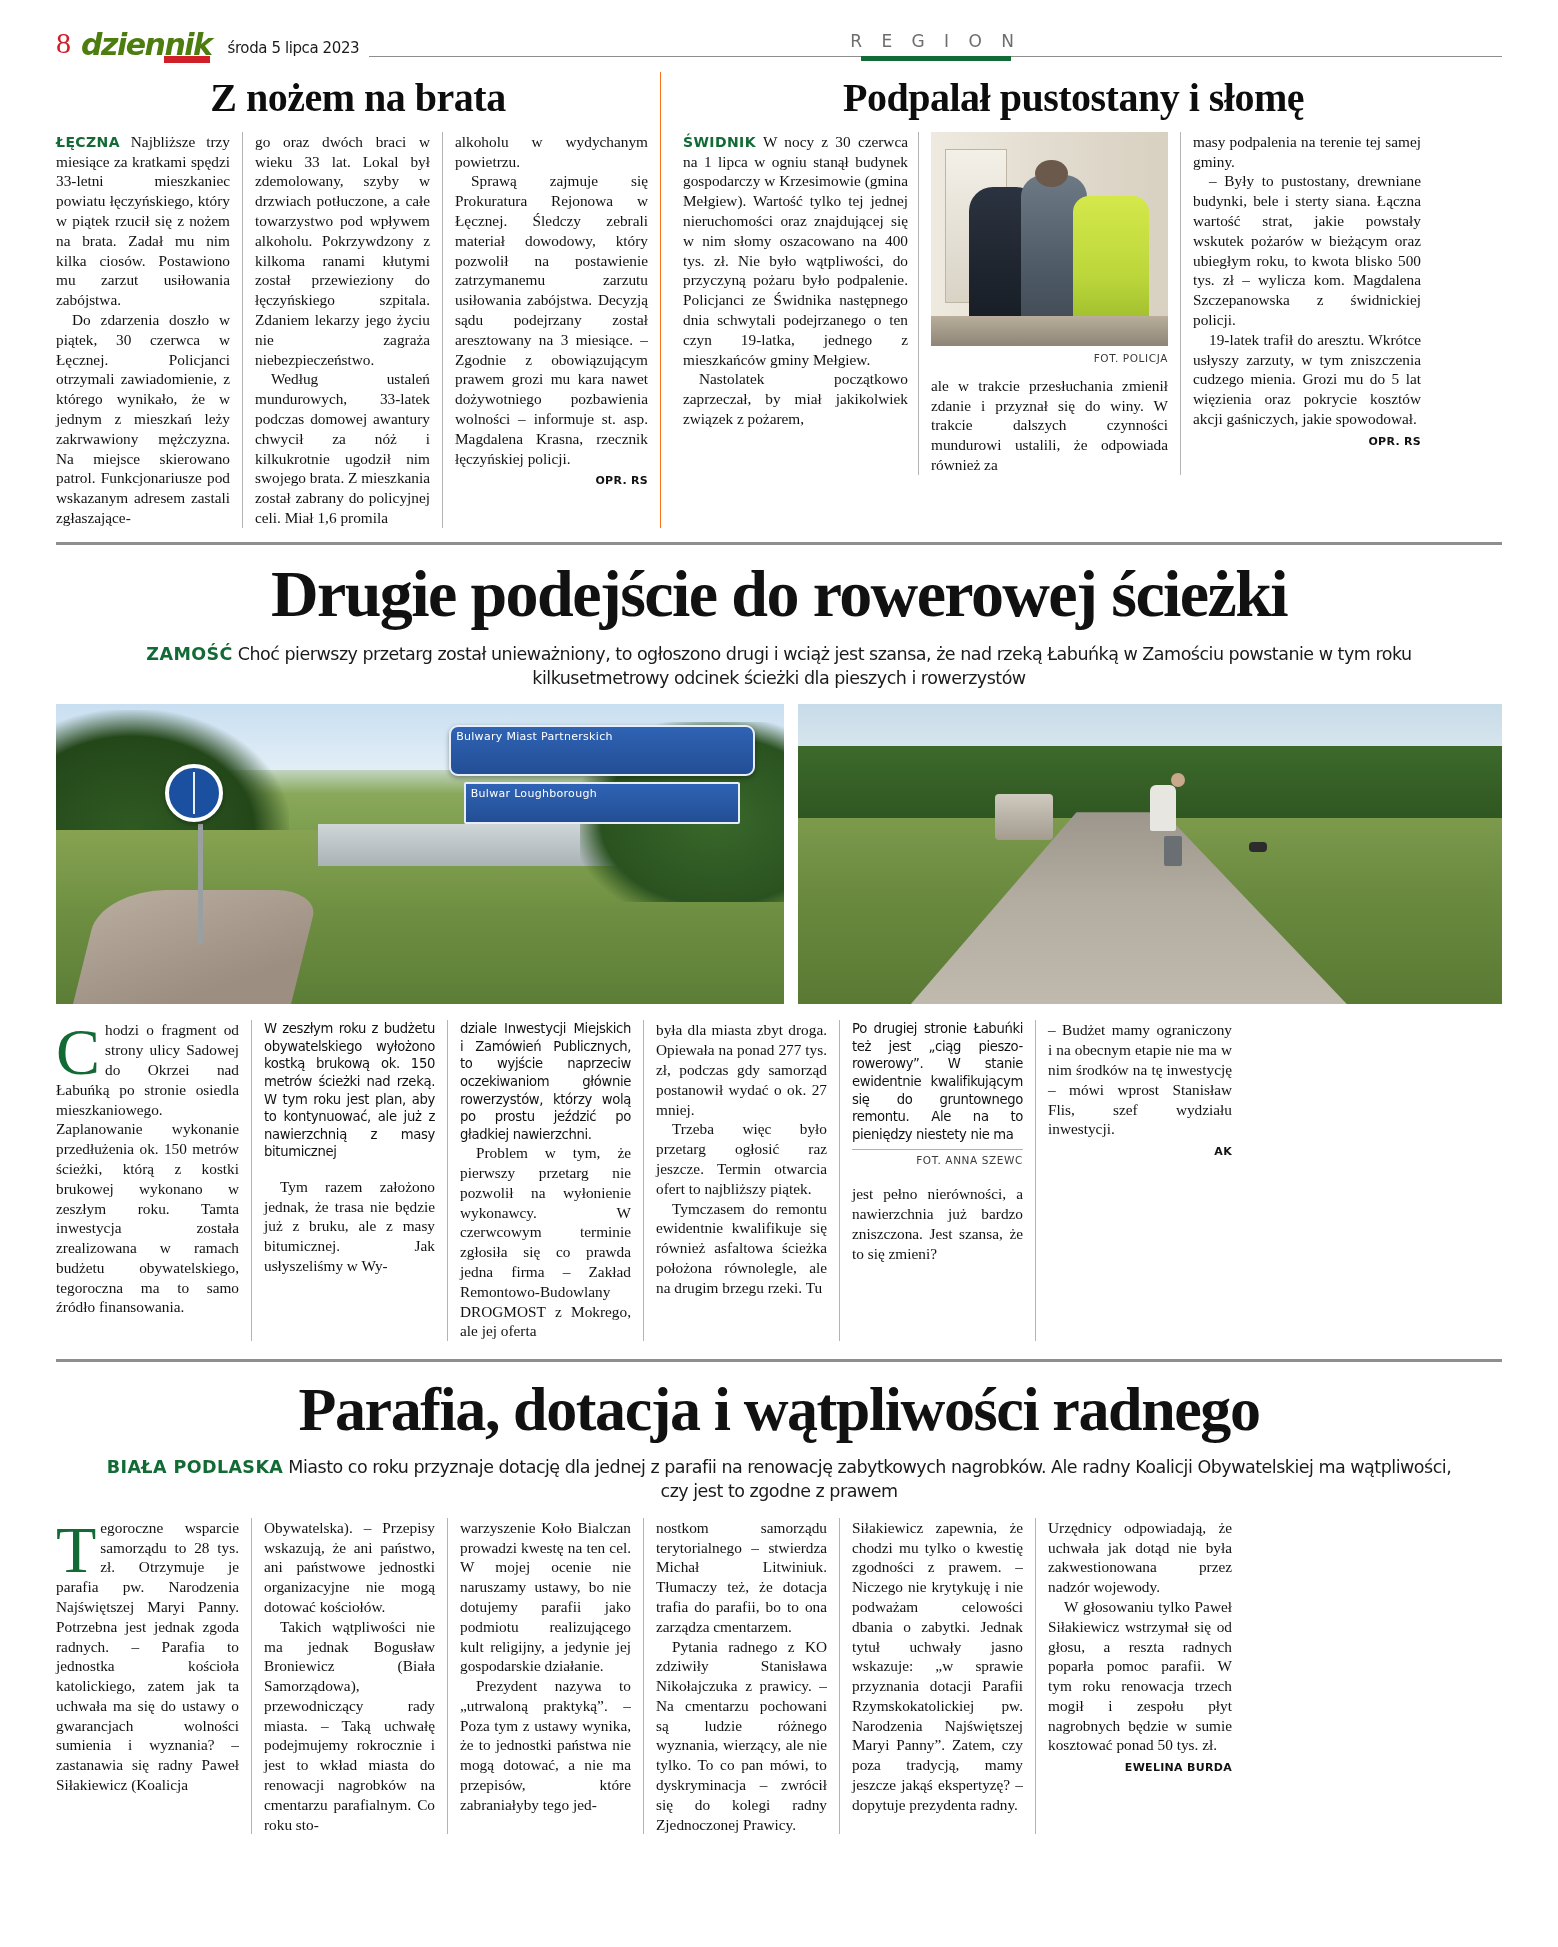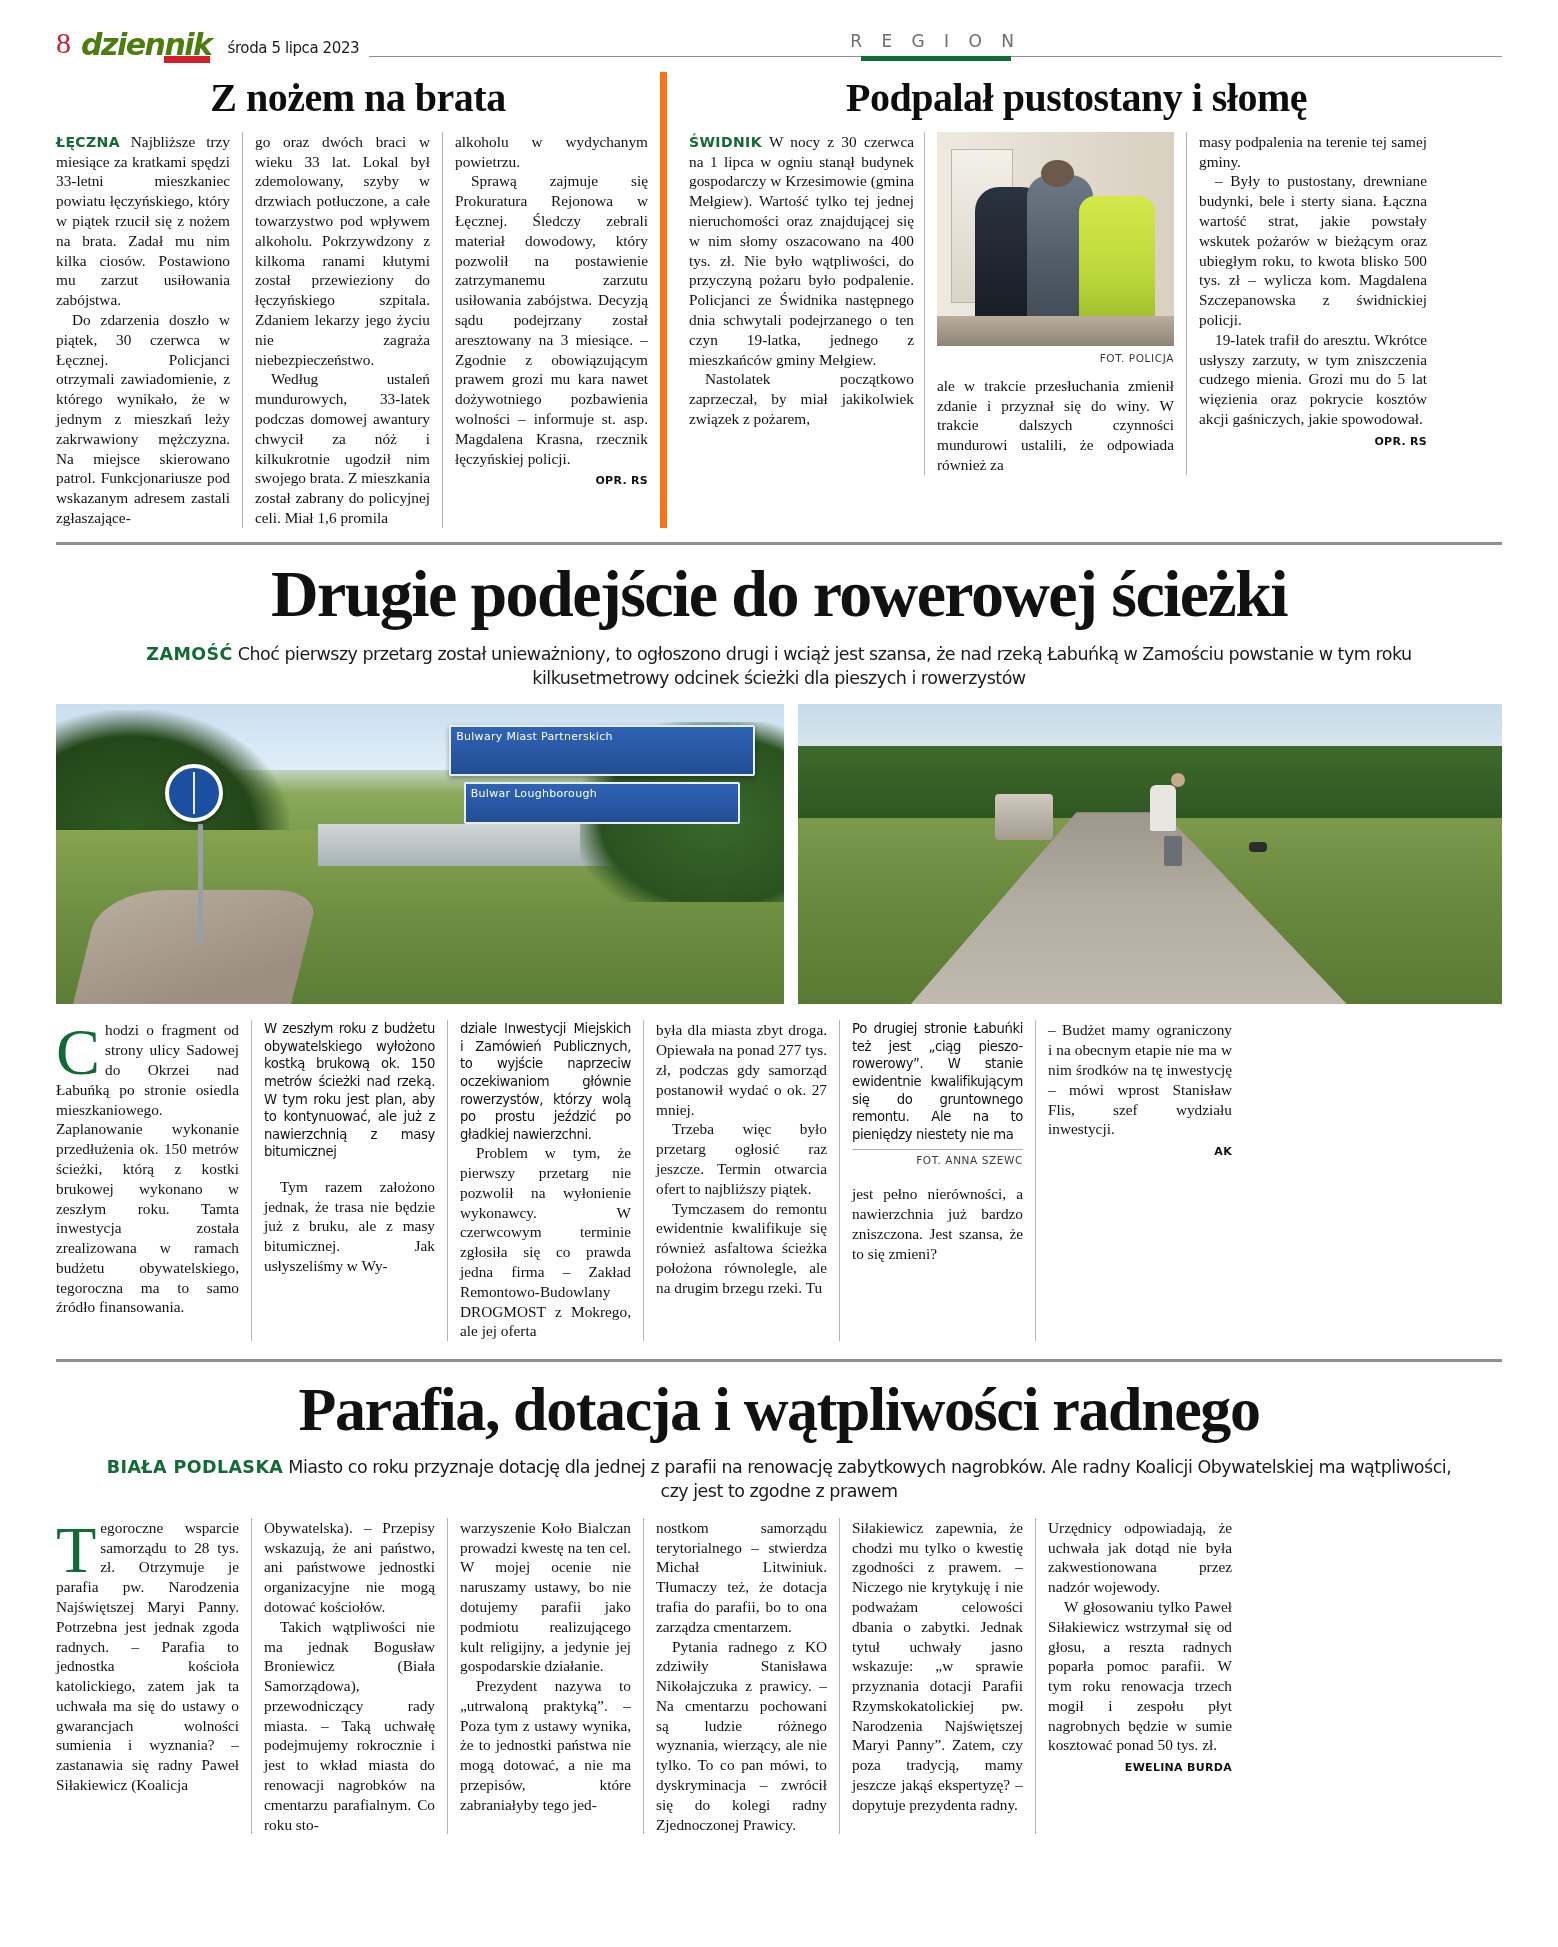--- a/index.html
+++ b/index.html
@@ -66,21 +66,21 @@
   }
   .photocredit {
     font-family:"DejaVu Sans", sans-serif;
     font-size:10.5px; letter-spacing:0.6px; color:#3a3a3a;
     text-align:right;
   }
 
   
   .top-zone { display:flex; gap:0; margin-top:10px; }
   .story-left  { width:604px; }
-  .story-right { width:804px; padding-left:22px; border-left:7px solid #f97316; }
+  .story-right { width:804px; padding-left:22px; border-left:1px solid #f97316; }
 
   .hl-serif {
     font-family:"Liberation Serif", serif;
     font-weight:bold; line-height:1.02; text-align:center; color:#0d0d0d;
   }
   .hl-top { font-size:40px; letter-spacing:-0.5px; margin:6px 0 13px 0; }
 
   .bodytext {
     font-size:15.3px; line-height:1.295;
     text-align:justify; hyphens:auto;
@@ -226,21 +226,21 @@
     content:""; position:absolute; left:50%; top:8%; width:2px; height:84%;
     background:rgba(255,255,255,.9); transform:translateX(-50%);
   }
   .ph-path .sign-post {
     position:absolute; left:19.5%; top:40%; width:5px; height:40%;
     background:#9aa0a2;
   }
   .ph-path .blue-plate {
     position:absolute; right:4%; top:7%; width:42%; height:17%;
     background:linear-gradient(180deg,#2f63b5,#234e94);
-    border:2px solid #e8eef7; border-radius:2px;
+    border:2px solid #e8eef7; border-radius:9px;
     box-shadow:0 2px 5px rgba(0,0,0,.35);
   }
   .ph-path .blue-plate2 {
     position:absolute; right:6%; top:26%; width:38%; height:14%;
     background:linear-gradient(180deg,#2f63b5,#234e94);
     border:2px solid #e8eef7; border-radius:2px;
   }
   .ph-path .plate-txt {
     font-family:"DejaVu Sans", sans-serif; color:#fff; font-size:11px;
     letter-spacing:.3px; padding:3px 5px; line-height:1.25;

